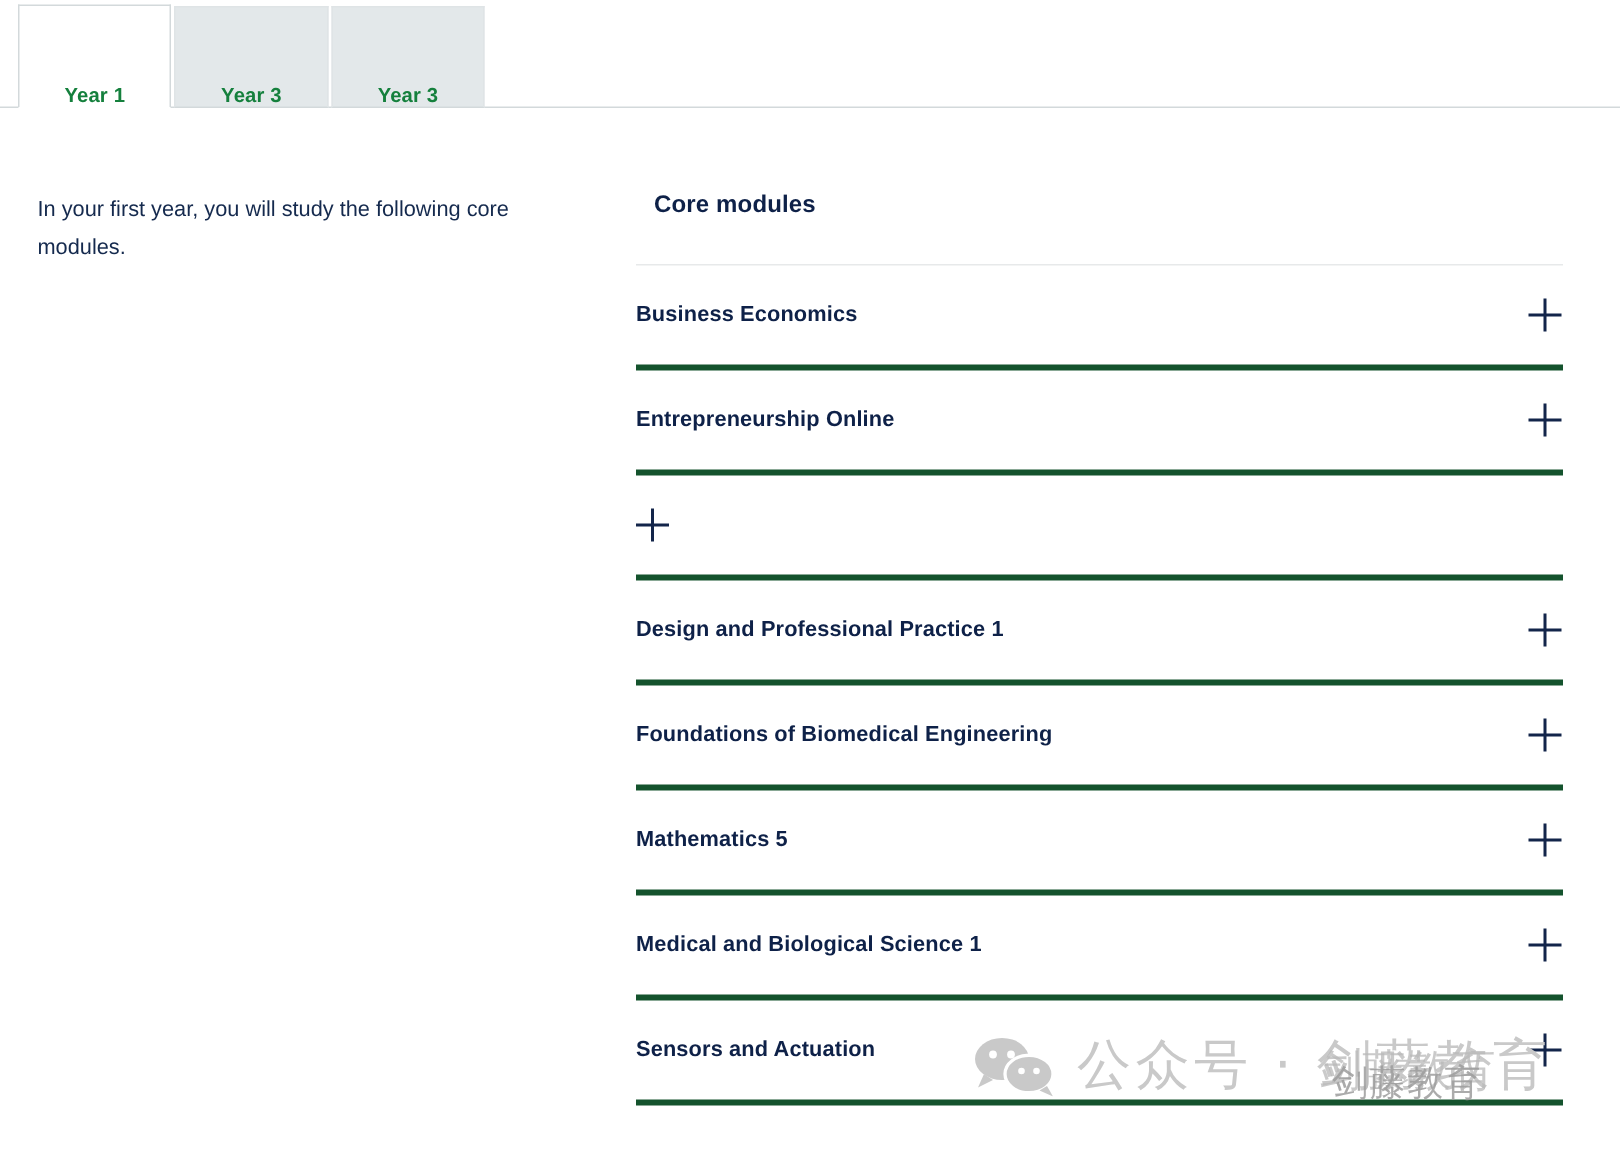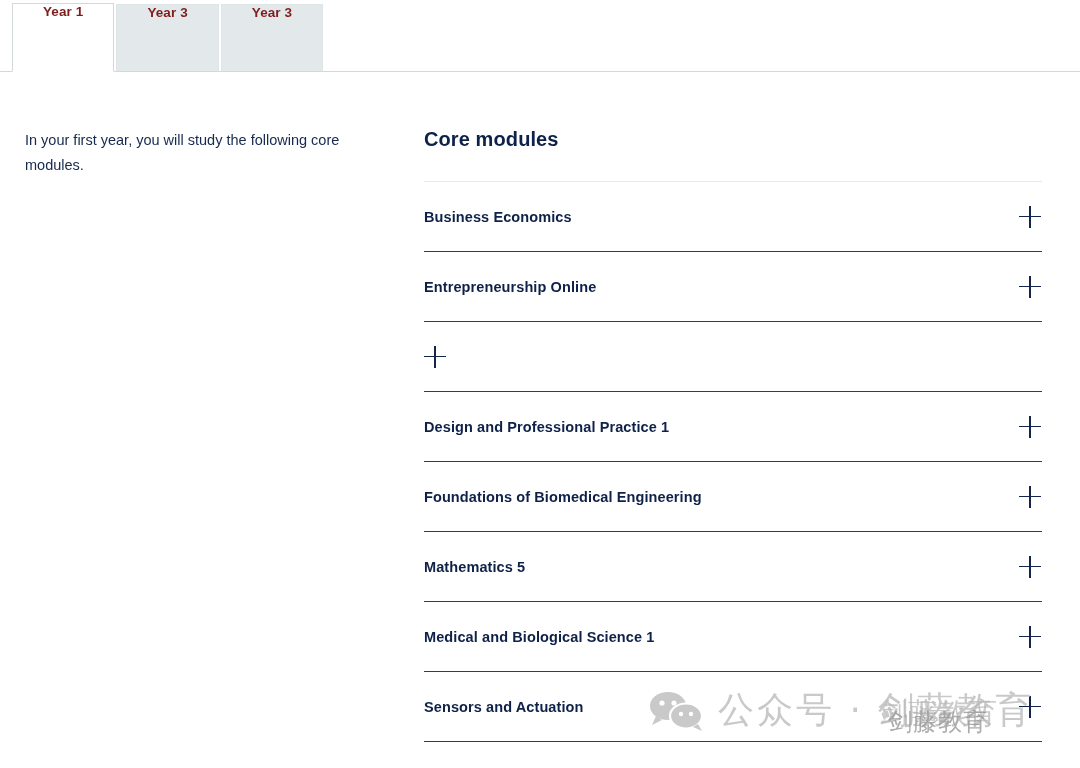--- a/index.html
+++ b/index.html
@@ -37,26 +37,26 @@
     align-items: flex-end;
     gap: 2px;
     z-index: 2;
   }
   .tab {
     box-sizing: border-box;
     height: 68px;
     min-width: 98px;
     padding: 0 30px;
     display: flex;
-    align-items: flex-start;
+    align-items: flex-end;
     justify-content: center;
     font-size: 13.5px;
     font-weight: bold;
     letter-spacing: .1px;
-    color: #7f1d1d;
+    color: #15803d;
     cursor: pointer;
     user-select: none;
   }
   .tab.inactive {
     background: #e3e8ea;
     border: 1px solid #dfe4e6;
     border-bottom: 1px solid #d3d9db;
   }
   .tab.active {
     background: #ffffff;
@@ -85,33 +85,33 @@
     margin: 0;
     max-width: 330px;
   }
   .col-right {
     width: 656px;
     box-sizing: border-box;
     padding-right: 38px;
   }
 
   .section-title {
-    font-size: 20px;
+    font-size: 16px;
     font-weight: bold;
     color: #0e2148;
-    margin: 0 0 30px 0;
+    margin: 0 0 30px 12px;
     letter-spacing: .1px;
   }
 
   
   .accordion {
     border-top: 1px solid #e7e9ea;
   }
   .acc-item {
-    border-bottom: 1px solid #14532d;
+    border-bottom: 4px solid #14532d;
     height: 70px;
     display: flex;
     align-items: center;
     justify-content: space-between;
     cursor: pointer;
     box-sizing: border-box;
   }
   .acc-label {
     font-size: 14.5px;
     font-weight: bold;

